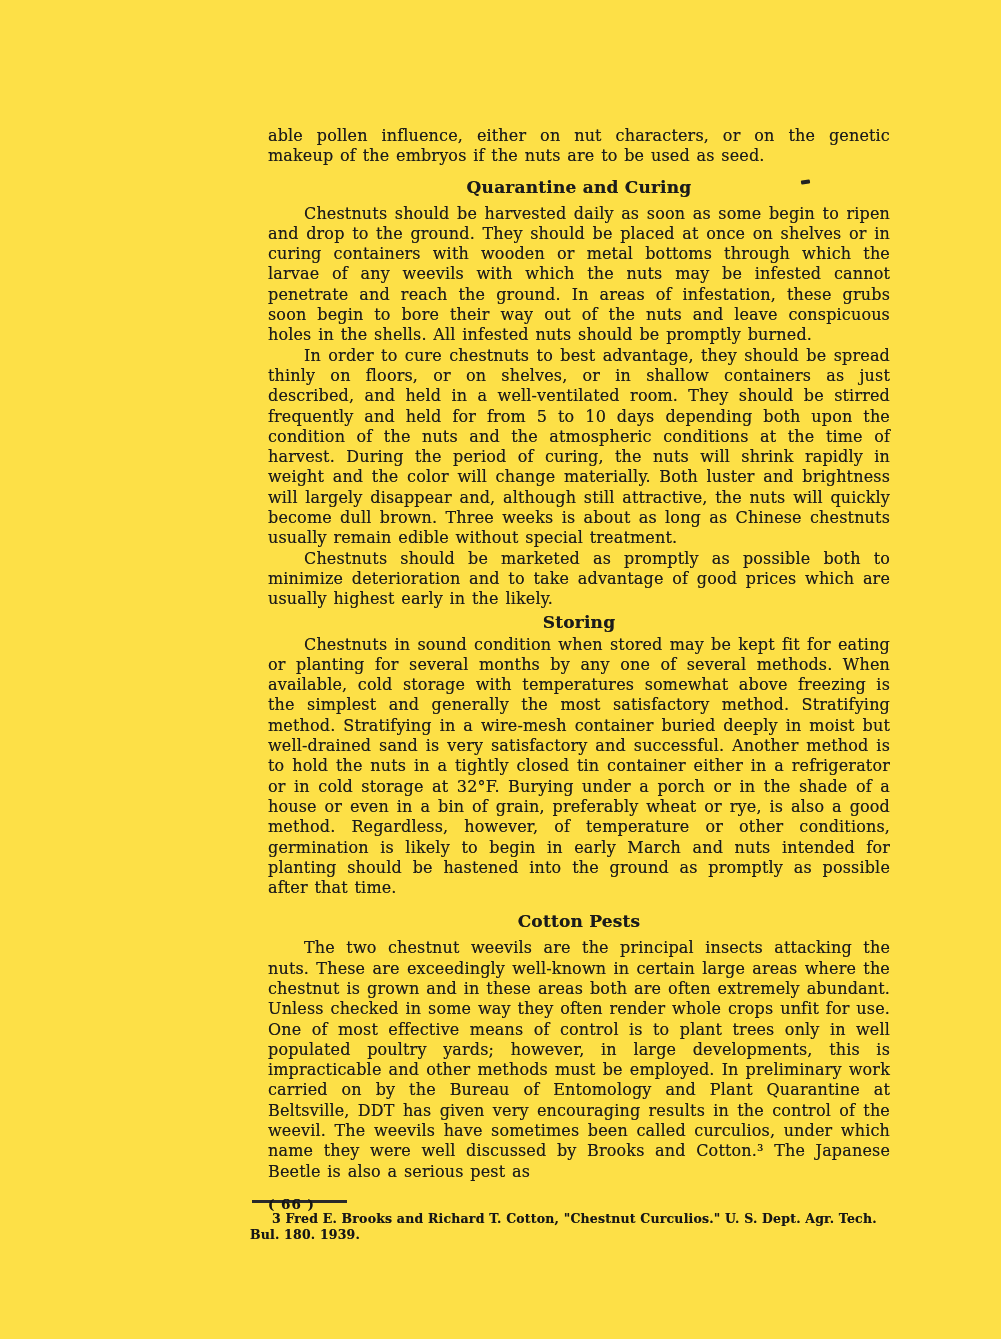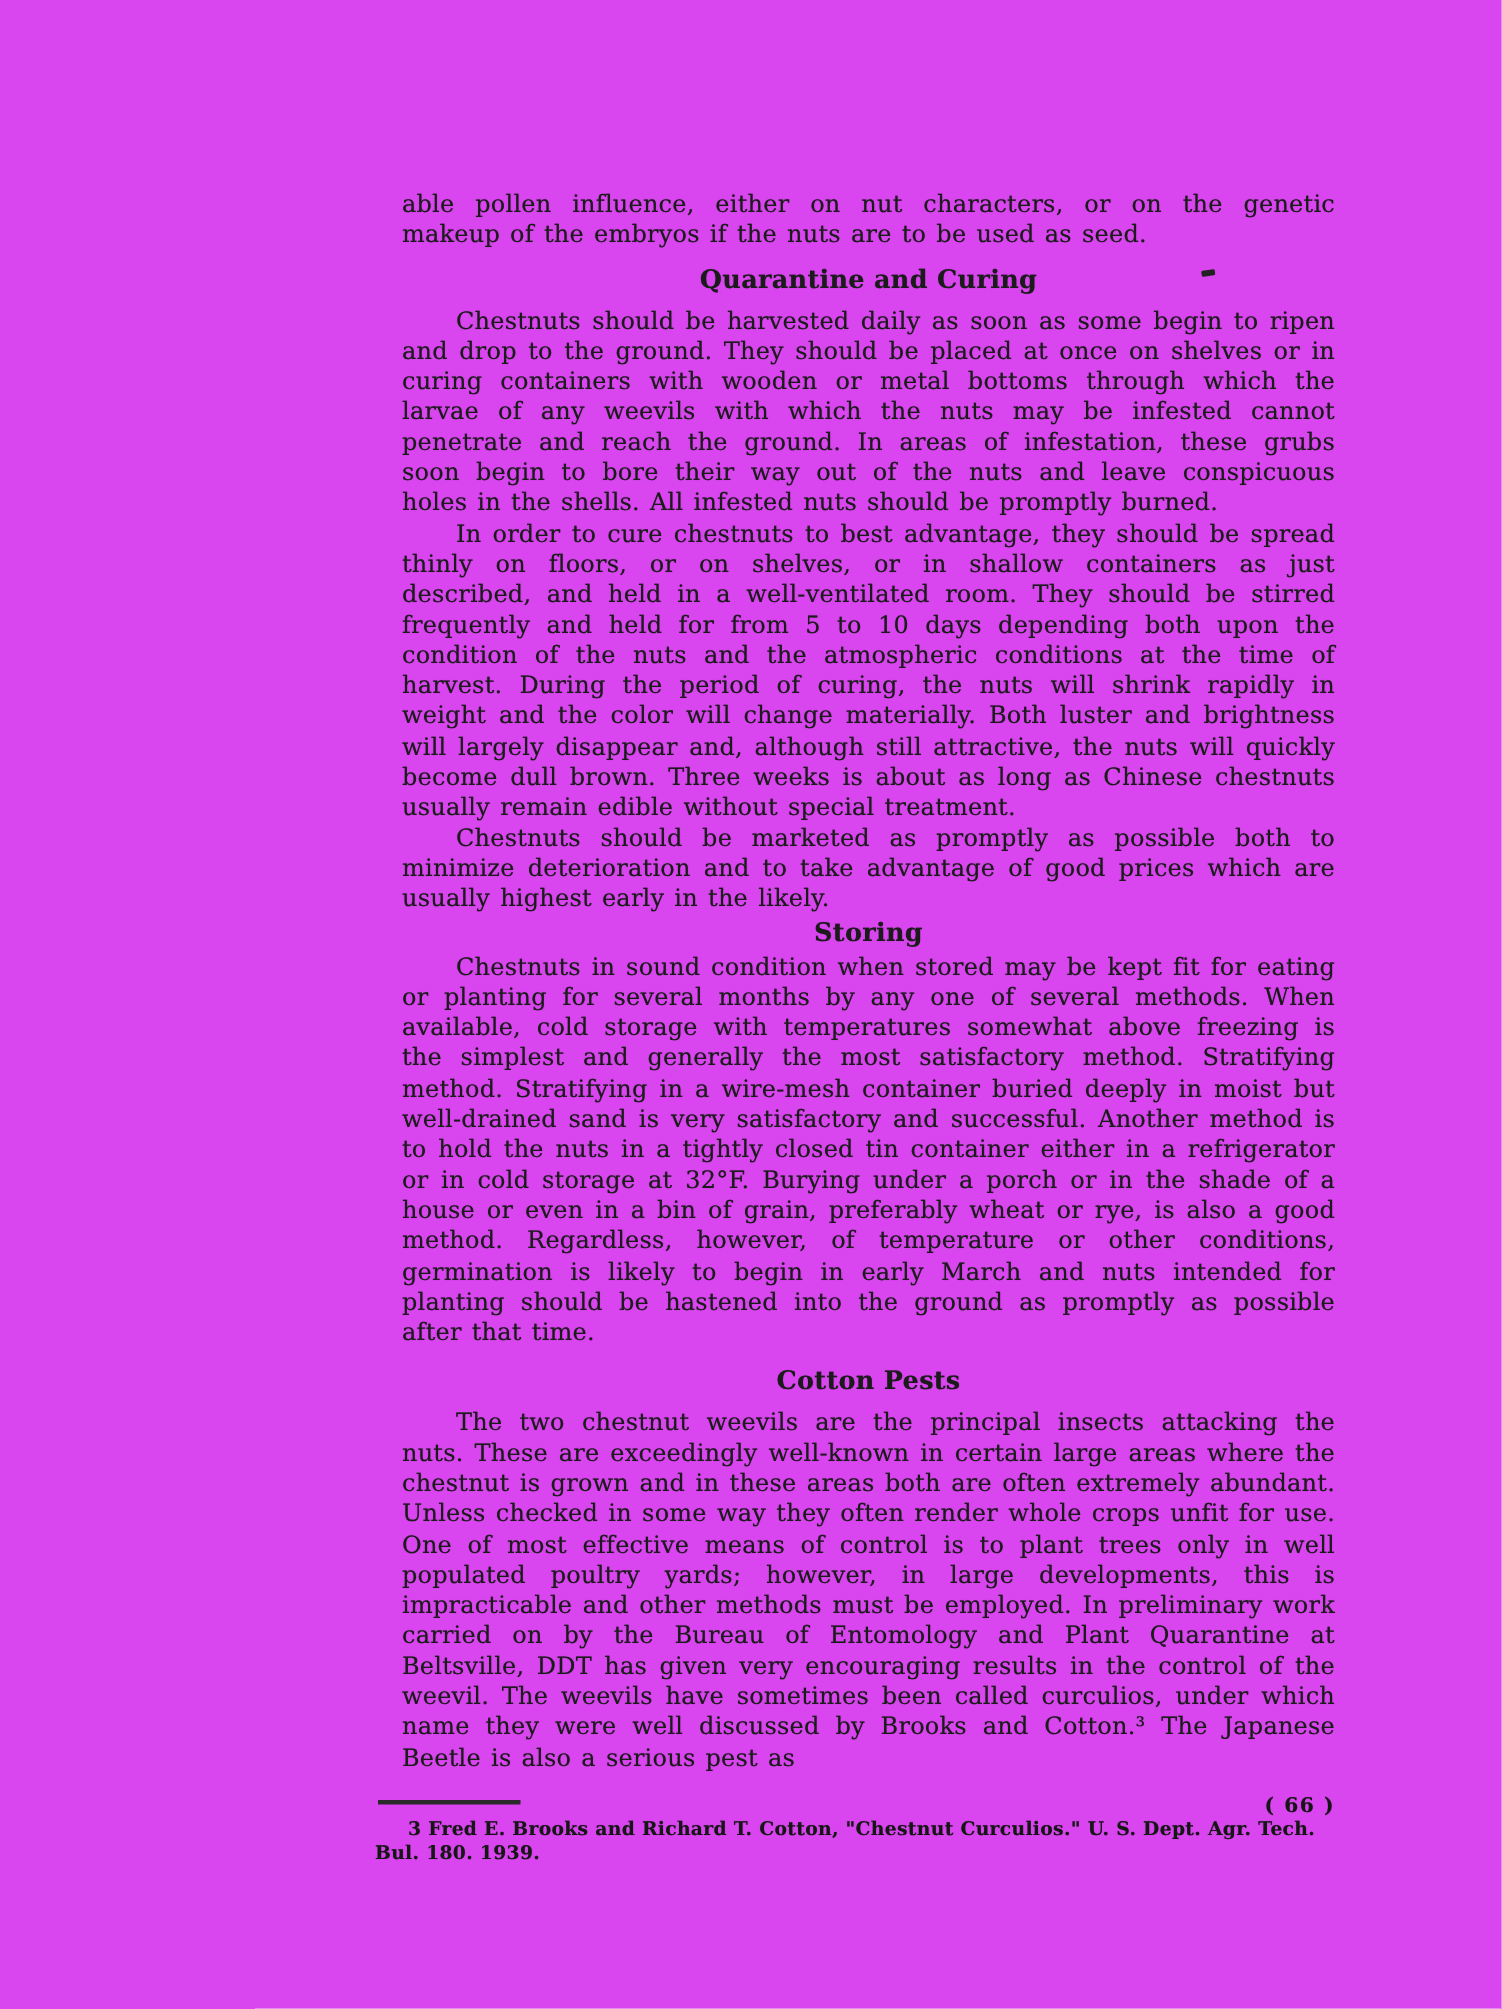--- a/index.html
+++ b/index.html
@@ -11,21 +11,21 @@
     width: 1001px;
     height: 1339px;
     position: relative;
     overflow: hidden;
     font-family: "DejaVu Serif", "Liberation Serif", serif;
     color: #1b1b1b;
   }
   .page {
     position: absolute;
     inset: 0;
-    background: #d946ef;
+    background: #fde047;
   }
   .content {
     position: absolute;
     left: 268px;
     top: 126px;
     width: 622px;
   }
   .para {
     margin: 0;
     font-size: 16px;
@@ -75,21 +75,21 @@
     text-shadow: 0 0 0.5px rgba(20,20,20,0.5);
   }
   .footnote-line.first {
     text-indent: 22px;
   }
   .page-number {
     position: absolute;
     left: 268px;
     top: 1196px;
     width: 622px;
-    text-align: right;
+    text-align: left;
     font-size: 13.5px;
     font-weight: bold;
     letter-spacing: 1px;
     color: #161616;
     text-shadow: 0 0 0.5px rgba(20,20,20,0.5);
   }
   .ink-speck {
     position: absolute;
     left: 801px;
     top: 180px;

